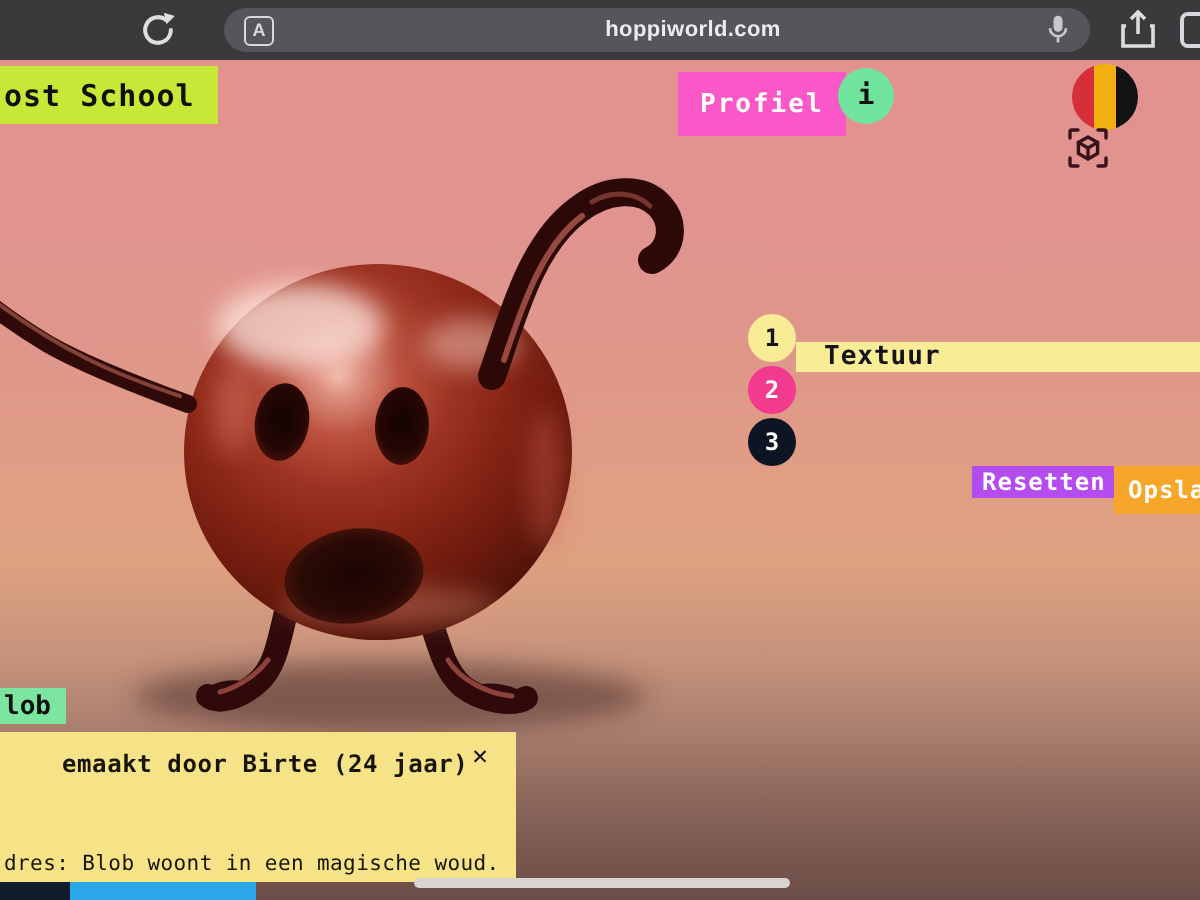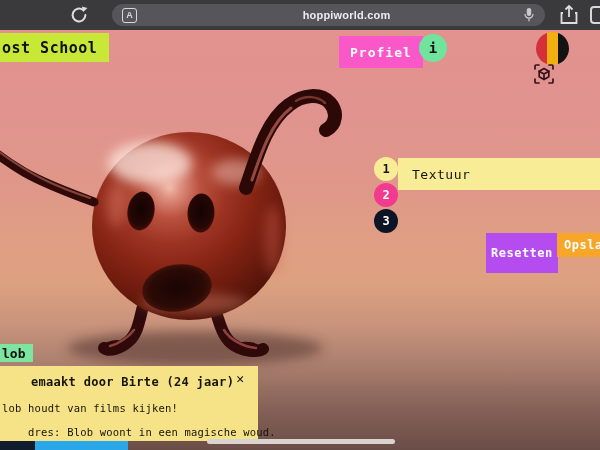--- a/index.html
+++ b/index.html
@@ -71,32 +71,32 @@
   }
   .ar-btn { left:532px; top:62px; width:24px; height:24px; }
 
   .menu-row { left:374px; top:0; width:226px; height:24px; }
   .menu-circle {
     position:absolute; left:0; top:0; width:24px; height:24px; border-radius:50%;
     font-size:12px; font-weight:bold;
     display:flex; align-items:center; justify-content:center;
   }
   .menu-bar {
-    position:absolute; left:24px; top:1px; width:202px; height:32px;
+    position:absolute; left:24px; top:14px; width:202px; height:15px;
     display:flex; align-items:center; padding-left:14px;
-    font-size:13px; font-weight:normal; letter-spacing:.5px;
+    font-size:13px; font-weight:bold; letter-spacing:.5px;
   }
   .row1 { top:157px; } .row2 { top:183px; } .row3 { top:209px; }
   .c-yellow { background:#f9ec96; color:#14131a; }
   .c-pink   { background:#f23a8f; color:#ffffff; }
   .c-dark   { background:#0d1524; color:#ffffff; }
   .t-blue   { color:#3aa3e0; }
 
   .reset-btn {
-    left:486px; top:233px; height:40px; padding:0 5px;
+    left:486px; top:233px; height:16px; padding:0 5px;
     background:#b44cf0; color:#fff; font-size:12px; font-weight:bold;
     display:flex; align-items:center; letter-spacing:.5px;
   }
   .save-btn {
     left:557px; top:233px; height:24px; width:60px; padding-left:7px;
     background:#f7a629; color:#fff; font-size:12px; font-weight:bold;
     display:flex; align-items:center; letter-spacing:.5px;
   }
 
   .bio-tag {
@@ -110,21 +110,21 @@
   }
   .bio-title {
     position:absolute; left:14px; top:9px; font-size:12px; font-weight:bold;
     letter-spacing:.3px; white-space:nowrap;margin-left:29px;
   }
   .bio-close {
     position:absolute; right:14px; top:5px; font-size:13px; font-weight:bold;
     color:#111; line-height:16px;
   }
   .bio-line { position:absolute; left:14px; font-size:10.5px; letter-spacing:.2px; white-space:nowrap; }
-  .bl1 { top:36px; } .bl2 { top:60px;margin-left:26px; }
+  .bl1 { top:36px; } .bl2 { top:60px; }
 
   .strip-navy { left:0; top:441px; width:35px; height:9px; background:#101b2b; }
   .strip-blue { left:35px; top:441px; width:93px; height:9px; background:#2aa7e8; }
   .home-indicator {
     left:207px; top:439px; width:188px; height:5px; border-radius:3px;
     background:#d9d3d1; z-index:30;
   }
 </style>
 </head>
 <body>
@@ -249,19 +249,18 @@
   <div class="menu-circle c-dark">3</div>
 </div>
 
 <div class="ui reset-btn">Resetten</div>
 <div class="ui save-btn">Opsla</div>
 
 <div class="ui bio-tag">lob</div>
 <div class="ui bio-card">
   <div class="bio-title">emaakt door Birte (24 jaar)</div>
   <div class="bio-close">✕</div>
-  <div class="bio-line bl1">lob houdt van films kijken!</div>
   <div class="bio-line bl2">dres: Blob woont in een magische woud.</div>
 </div>
 
 <div class="ui strip-navy"></div>
 <div class="ui strip-blue"></div>
 <div class="ui home-indicator"></div>
 
 </body></html>

